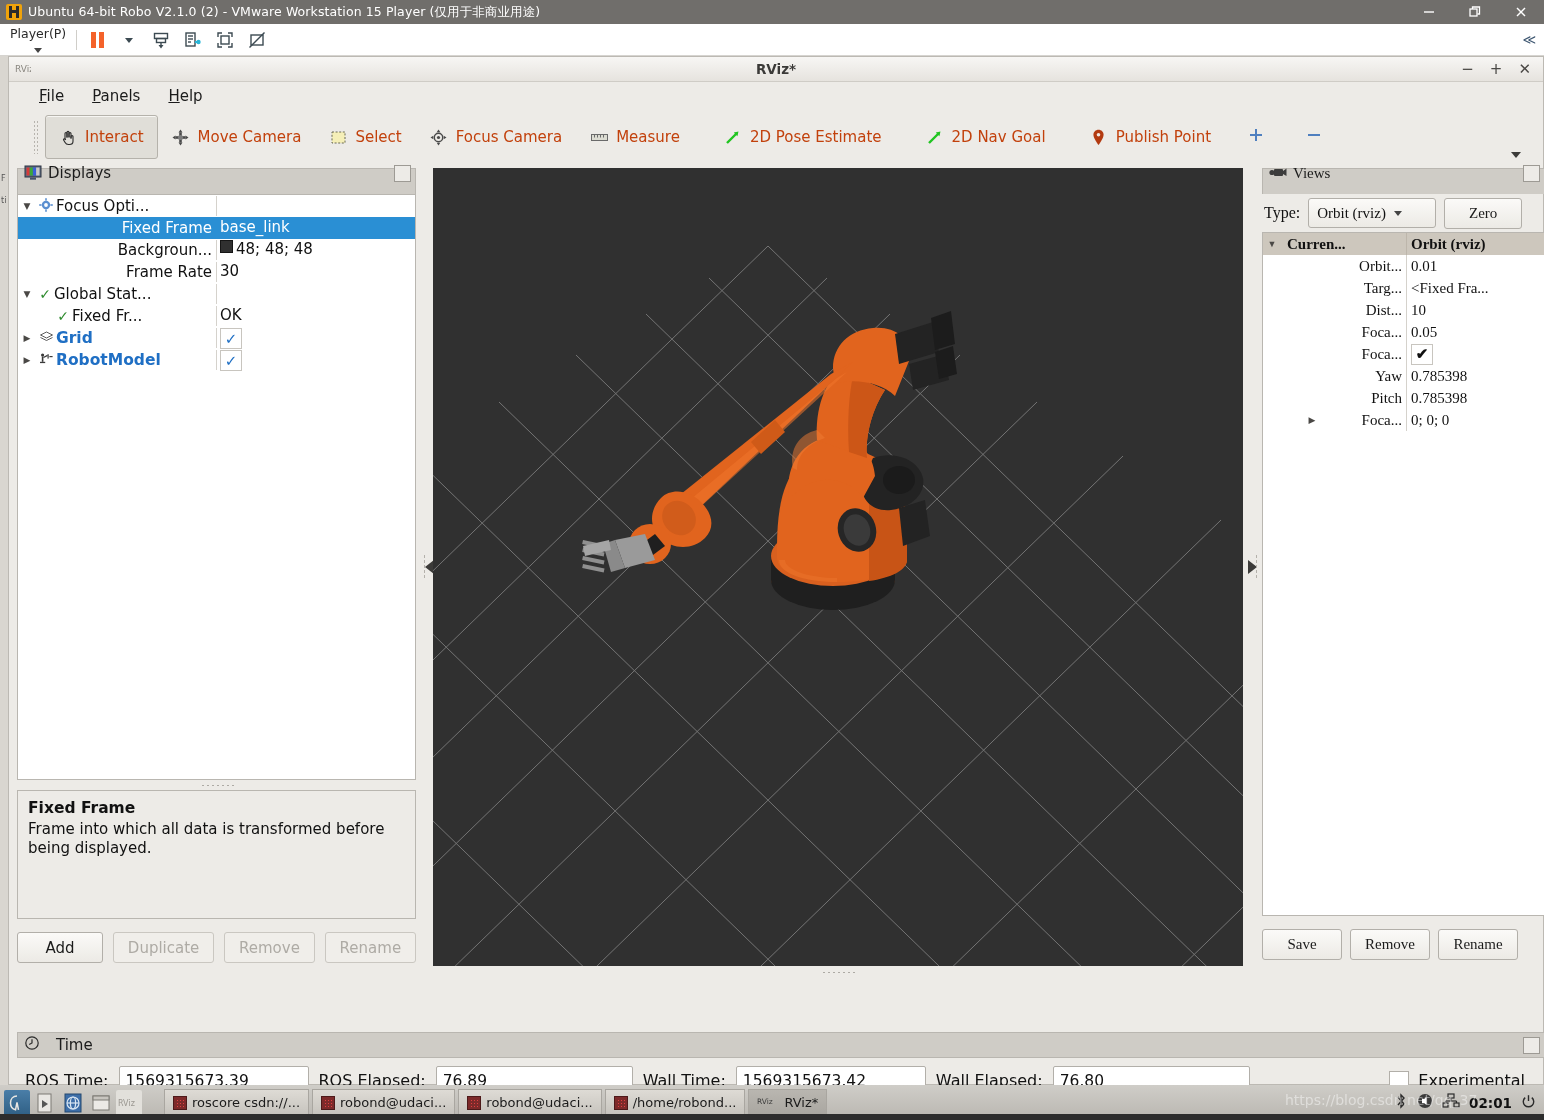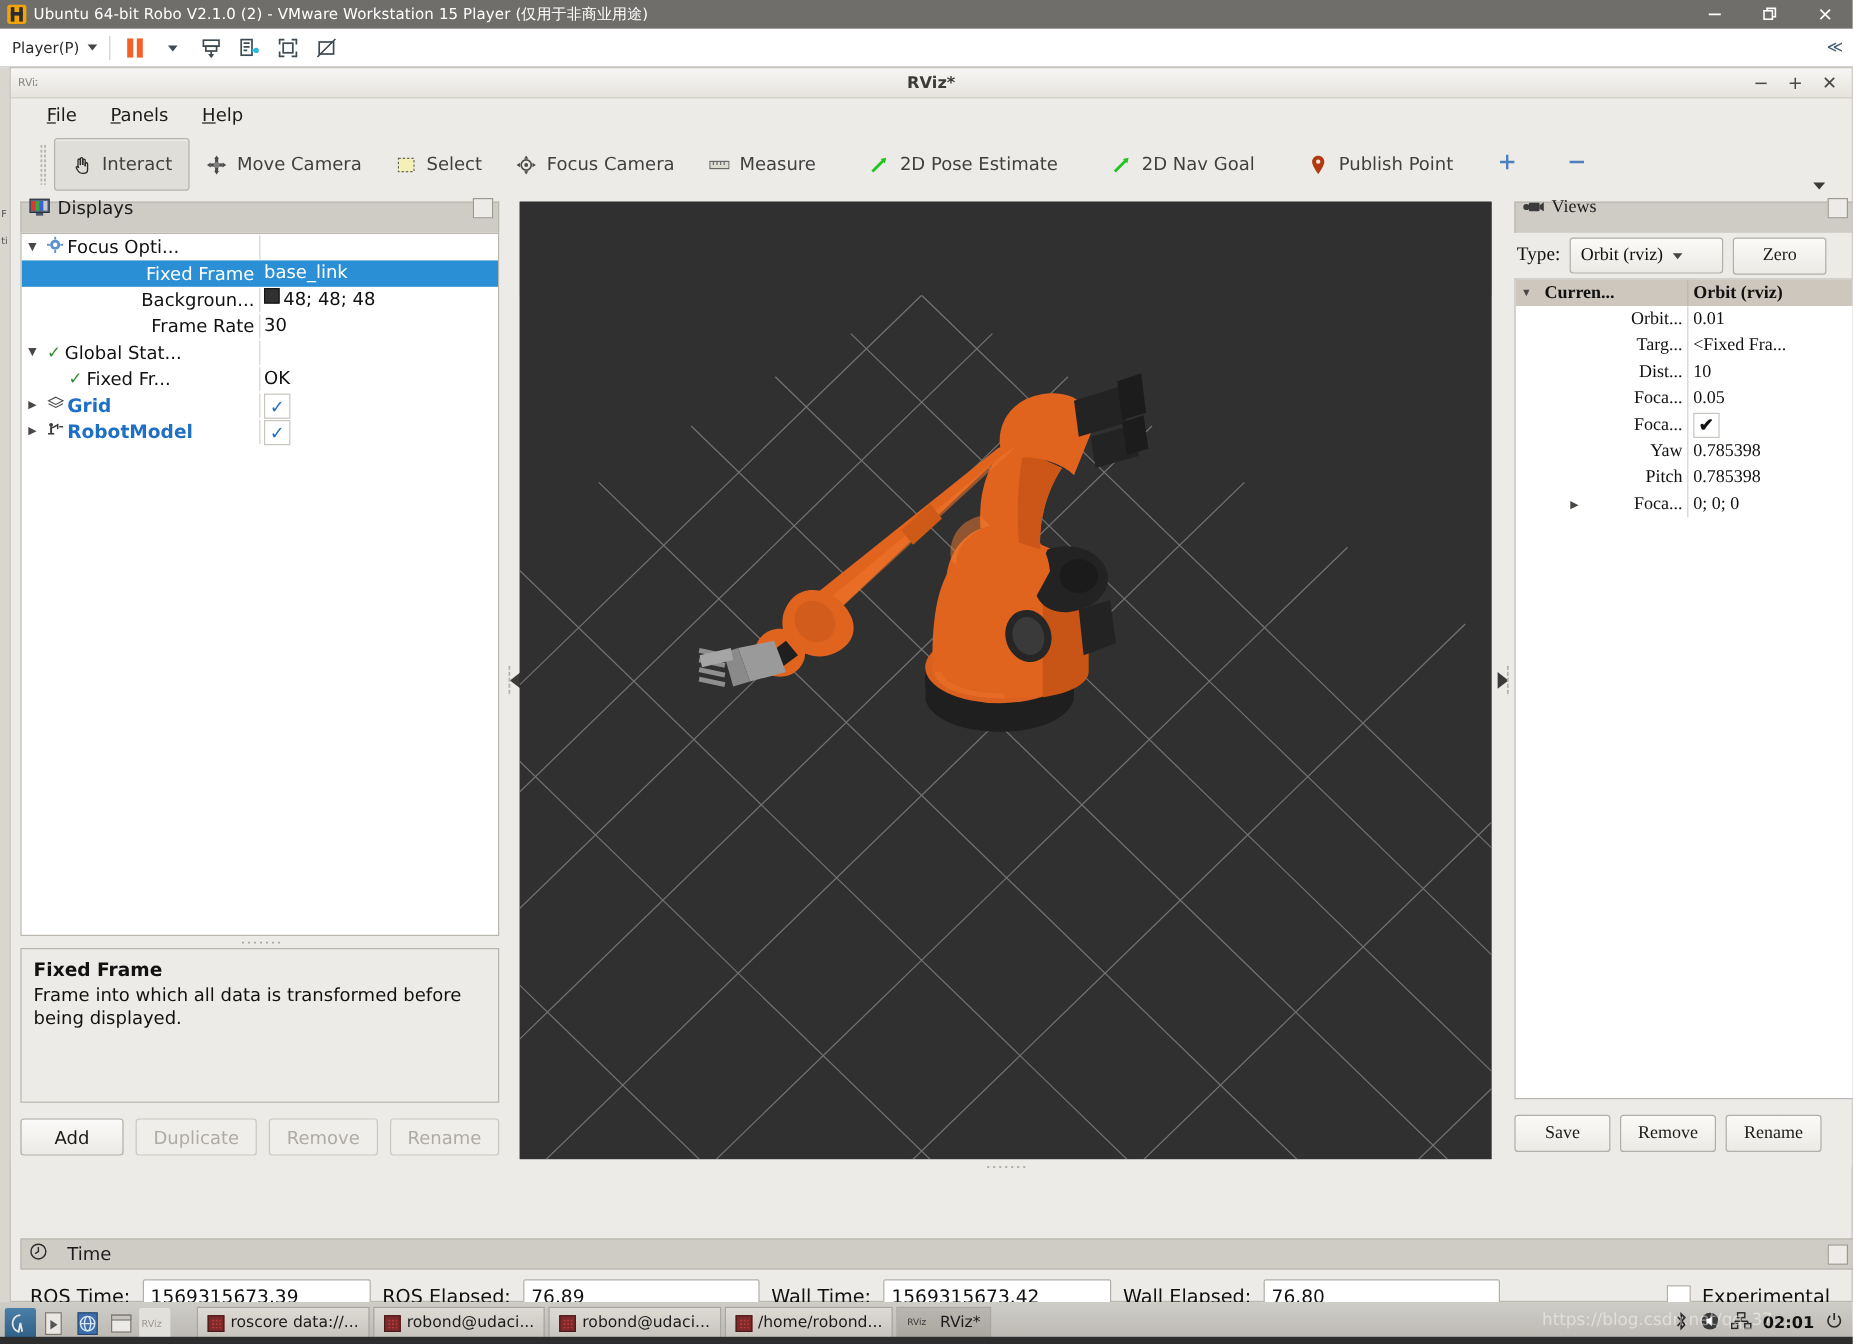--- a/index.html
+++ b/index.html
@@ -36,21 +36,21 @@
   }
   .vm-winbtn svg { display: block; }
 
   .vm-toolbar {
     position: absolute; left: 0; top: 24px; width: 1544px; height: 32px;
     background: #ffffff; display: flex; align-items: center;
     border-bottom: 1px solid #d6d4d0;
   }
   .vm-player-menu {
     display: flex; align-items: center; gap: 7px;
-    font-size: 12.5px; color: #2b2b2b; margin-left: 10px;
+    font-size: 12.5px; color: #2b2b2b; margin-left: 10px; flex-direction: column;
   }
   .caret-dn { width: 0; height: 0; border-left: 4px solid transparent; border-right: 4px solid transparent; border-top: 5px solid #444; }
   .vm-sep { width: 1px; height: 20px; background: #d0cec9; margin: 0 10px; }
   .vm-tb-icons { display: flex; align-items: center; gap: 12px; }
   .vm-tb-ico { width: 20px; height: 20px; display: flex; align-items: center; justify-content: center; }
   .vm-pause { display: flex; gap: 3px; }
   .vm-pause i { display: block; width: 5px; height: 16px; background: #f4622a; }
   .vm-collapse {
     margin-left: auto; margin-right: 10px; color: #3f5872; font-size: 13px; letter-spacing: -2px;
   }
@@ -91,21 +91,21 @@
 
   .toolbar {
     height: 54px; display: flex; align-items: center;
     background: #edebe7; padding-left: 24px; position: relative;
   }
   .tb-grip { width: 6px; height: 34px;
     background-image: radial-gradient(#b7b4ae 1px, transparent 1px);
     background-size: 3px 4px; margin-right: 6px; }
   .tb-btn {
     display: flex; align-items: center; gap: 8px;
-    height: 44px; padding: 0 13px; font-size: 15px; color: #404040;
+    height: 44px; padding: 0 13px; font-size: 15px; color: #c2410c;
     border: 1px solid transparent; border-radius: 3px;
     white-space: nowrap;
   }
   .tb-btn.active { background: #e0ded8; border: 1px solid #b5b2ab; box-shadow: inset 0 1px 0 #f7f6f3; }
   .tb-ico { width: 18px; height: 18px; display: flex; align-items: center; justify-content: center; }
   .tb-spacer { width: 16px; }
   .tb-plusminus { display: flex; align-items: center; gap: 40px; margin-left: 22px; }
   .tb-arrow-dn { position: absolute; right: 22px; bottom: 6px; width: 0; height: 0;
     border-left: 5px solid transparent; border-right: 5px solid transparent; border-top: 6px solid #3c3b39; }
 
@@ -917,21 +917,21 @@
       </span>
       <span class="launch-ico" style="background:#e2e0db;">
         <svg width="22" height="14" viewBox="0 0 22 14">
             <text x="0" y="10" font-size="8" fill="#9a9791" font-family="DejaVu Sans">RViz</text>
           </svg>
       </span>
     </div>
 
     <div class="task-btn" style="margin-left:22px;">
       <span class="task-ico"></span>
-      <span>roscore data://...</span>
+      <span>roscore csdn://...</span>
     </div>
     <div class="task-btn">
       <span class="task-ico"></span>
       <span>robond@udaci...</span>
     </div>
     <div class="task-btn">
       <span class="task-ico"></span>
       <span>robond@udaci...</span>
     </div>
     <div class="task-btn">

